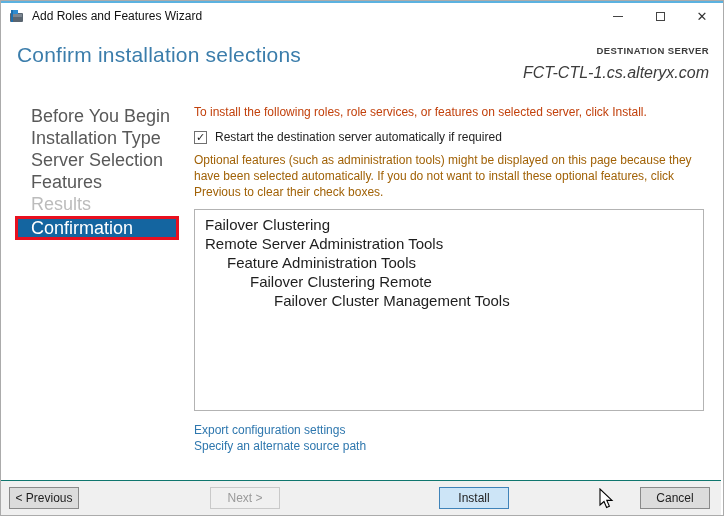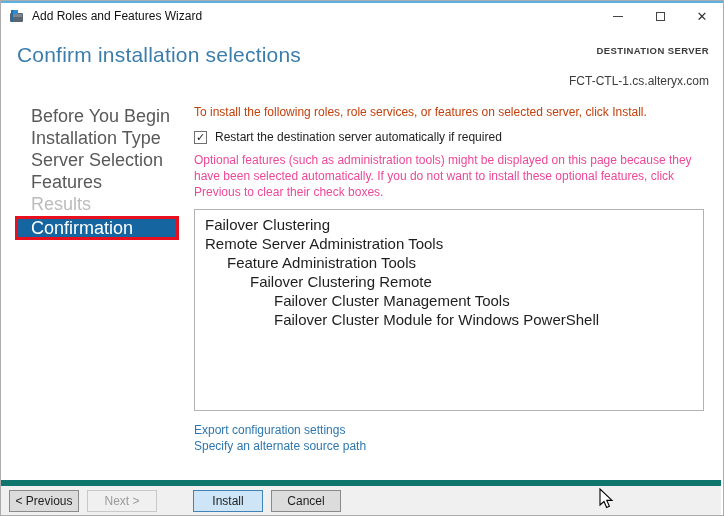--- a/index.html
+++ b/index.html
@@ -17,48 +17,48 @@
   .tb-btn { width:42px; height:100%; display:flex; align-items:center; justify-content:center; color:#333; font-size:13px; cursor:default; }
   .glyph-min { width:10px; height:1px; background:#444; display:block; }
   .glyph-max { width:9px; height:9px; border:1px solid #444; display:block; }
   .glyph-close { font-size:13px; color:#333; line-height:1; }
 
   
   .header { height:68px; padding:14px 14px 0 16px; display:flex; justify-content:space-between; }
   .page-title { font-size:21px; font-weight:400; color:#3b7dab; letter-spacing:.2px; }
   .dest-block { text-align:right; padding-top:2px; }
   .dest-label { font-size:9.5px; font-weight:bold; color:#3c3c3c; letter-spacing:.4px; }
-  .dest-server { font-size:12px; color:#3c3c3c; margin-top:18px; }
+  .dest-server { font-size:16px; color:#3c3c3c; margin-top:8px;font-style:italic; }
 
   
   .body-area { display:flex; height:385px; }
   .sidebar { width:178px; flex:0 0 auto; padding-top:8px; }
   .sidebar-item { height:22px; line-height:22px; font-size:18px; color:#595959; margin-left:14px; width:164px; padding-left:16px; cursor:default; }
   .sidebar-item.selected { background:#1465a0; color:#fff; border:3px solid #e8101f; height:24px; line-height:18px; padding-left:13px; margin-top:1px; margin-bottom:1px; }
   .sidebar-item.disabled { color:#bcbcbc; }
 
   .content { flex:1; padding:8px 21px 0 15px; }
   .intro-text { font-size:12px; color:#c2410c; }
   .checkbox-row { display:flex; align-items:center; margin-top:11px; }
   .checkbox { width:13px; height:13px; border:1px solid #707070; background:#fff; display:flex; align-items:center; justify-content:center; font-size:11px; color:#1b1b1b; font-weight:bold; line-height:1; }
   .checkbox-label { font-size:12px; color:#1e1e1e; margin-left:8px; }
-  .note-text { font-size:12px; color:#ec4899; line-height:1.32; margin-top:9px; width:505px; }
+  .note-text { font-size:12px; color:#a16207; line-height:1.32; margin-top:9px; width:505px; }
 
   .selection-box { margin-top:9px; width:510px; height:202px; border:1px solid #b3b3b3; background:#fff; padding-top:5px; overflow:hidden; }
   .tree-item { font-size:15px; color:#1e1e1e; line-height:19px; white-space:nowrap; }
   .indent-0 { padding-left:10px; }
   .indent-1 { padding-left:32px; }
   .indent-2 { padding-left:55px; }
   .indent-3 { padding-left:79px; }
 
   .links { margin-top:11px; }
   .link { font-size:12px; color:#2e77ae; line-height:16px; cursor:pointer; }
 
   
-  .footer { position:absolute; left:0; right:2px; bottom:0; height:35px; background:#f0f0f0; border-top:6px solid #0f766e; display:flex; align-items:center; justify-content:flex-start; padding-right:11px; }
+  .footer { position:absolute; left:0; right:2px; bottom:0; height:35px; background:#f0f0f0; border-top:1px solid #0f766e; display:flex; align-items:center; justify-content:space-between; padding-right:11px; }
   .btn { height:22px; width:70px; font-size:12px; color:#1e1e1e; background:#dcdcdc; border:1px solid #8a8a8a; display:flex; align-items:center; justify-content:center; margin-left:8px; cursor:default; }
   .btn.disabled { background:#f0f0f0; border-color:#c9c9c9; color:#9a9a9a; }
   .btn.primary { background:#cde5f7; border-color:#3f83b9; margin-left:36px; }
 
   .cursor { position:absolute; left:597px; top:487px; width:20px; height:22px; z-index:10; pointer-events:none; }
 </style>
 </head>
 <body>
 
 <div class="window">
@@ -116,21 +116,20 @@
       </div>
 
       <div class="note-text">Optional features (such as administration tools) might be displayed on this page because they have been selected automatically. If you do not want to install these optional features, click Previous to clear their check boxes.</div>
 
       <div class="selection-box">
         <div class="tree-item indent-0">Failover Clustering</div>
         <div class="tree-item indent-0">Remote Server Administration Tools</div>
         <div class="tree-item indent-1">Feature Administration Tools</div>
         <div class="tree-item indent-2">Failover Clustering Remote</div>
         <div class="tree-item indent-3">Failover Cluster Management Tools</div>
-        <div class="tree-item indent-3">Failover Cluster Module for Windows PowerShell</div>
       </div>
 
       <div class="links">
         <div class="link">Export configuration settings</div>
         <div class="link">Specify an alternate source path</div>
       </div>
     </div>
   </div>
 
   <div class="footer">

